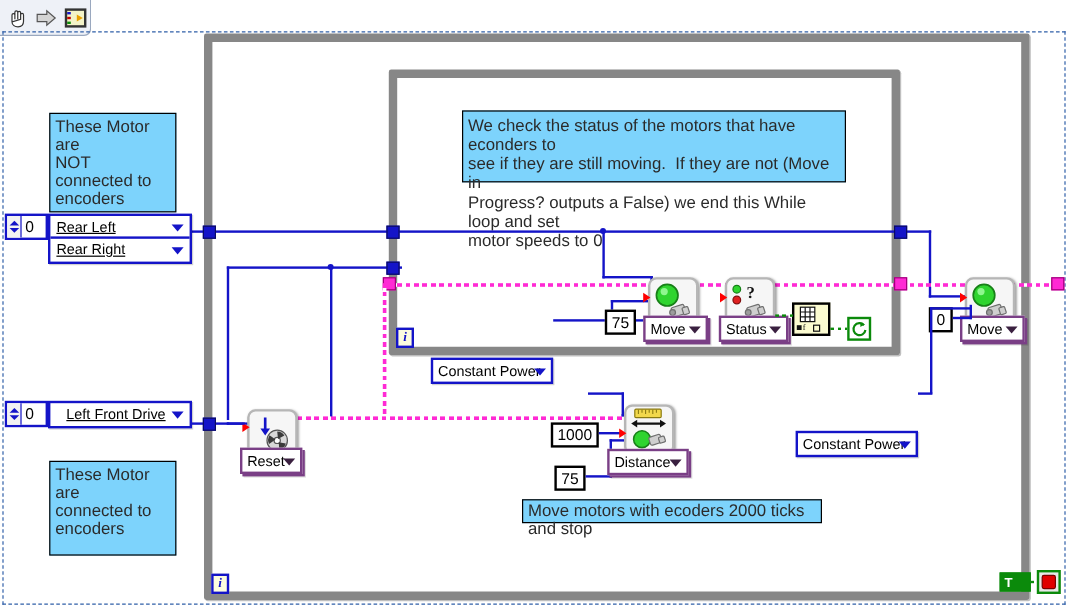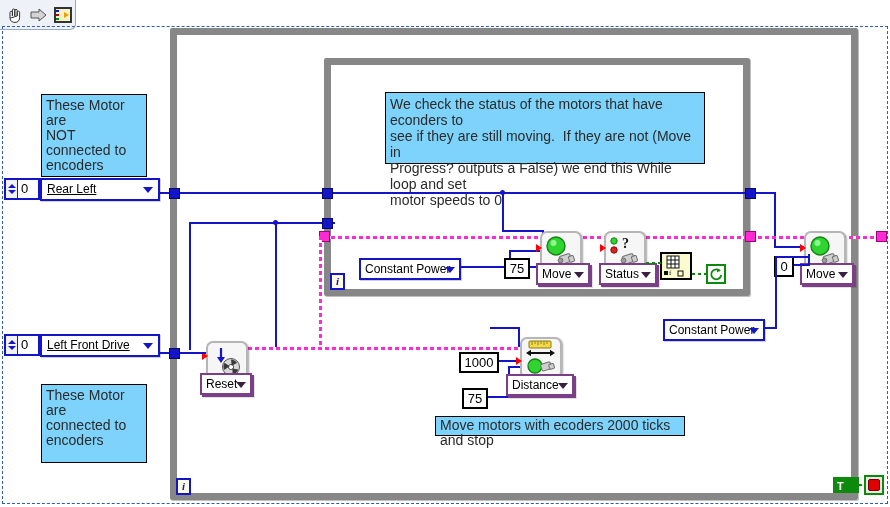--- a/index.html
+++ b/index.html
@@ -103,20 +103,21 @@
   .enum {
     position: absolute;
     background: #ffffff;
     border: 2px solid #1414c8;
     color: #000000;
     font-size: 12px;
     line-height: 16px;
     padding: 1px 18px 1px 4px;
     white-space: nowrap;
     box-shadow: 1px 1px 0 rgba(0,0,0,.18);
+    margin-top: 40px;
   }
   .enum .caret {
     position:absolute; right:4px; top:50%;
     width: 0; height: 0; margin-top:-2px;
     border-left: 5px solid transparent;
     border-right: 5px solid transparent;
     border-top: 6px solid #1414c8;
   }
   
   .enum-stack {
@@ -289,21 +290,21 @@
   <div class="loop" style="left:170px; top:28px; width:688px; height:472px;"></div>
   <div class="iter-term" style="left:176px; top:478px;">i</div>
 
   <div class="loop" style="left:324px; top:58px; width:426px; height:238px;"></div>
   <div class="iter-term" style="left:330px; top:273px;">i</div>
 
   <div class="comment" style="left:41px; top:94px; width:106px; height:83px;">These Motor are
 NOT connected to
 encoders</div>
 
-  <div class="comment" style="left:385px; top:92px; width:320px; height:72px; line-height:16px;">We check the status of the motors that have econders to
+  <div class="comment" style="left:385px; top:92px; width:320px; height:60px; line-height:16px;">We check the status of the motors that have econders to
 see if they are still moving.  If they are not (Move in
 Progress? outputs a False) we end this While loop and set
 motor speeds to 0</div>
 
   <div class="comment" style="left:41px; top:384px; width:106px; height:79px;">These Motor are
 connected to
 encoders</div>
 
 
   <div class="comment" style="left:435px; top:416px; width:250px; height:20px; padding-top:1px;">Move motors with ecoders 2000 ticks and stop</div>
@@ -340,31 +341,35 @@
         <i class="dn"></i>
     </span>
     <span class="val">0</span>
   </div>
 
   <div class="enum-stack" style="left:40px; top:178px; width:120px;">
     <div class="row">
       <span>Rear Left</span>
       <span class="caret"></span>
     </div>
+    <div class="row">
+      <span>Rear Right</span>
+      <span class="caret"></span>
+    </div>
   </div>
 
   <div class="numctl" style="left:4px; top:334px; width:36px;">
     <span class="spin">
       <i class="up"></i>
         <i class="dn"></i>
     </span>
     <span class="val">0</span>
   </div>
 
-  <div class="enum-stack" style="left:40px; top:334px; width:120px;">
+  <div class="enum-stack" style="left:40px; top:334px; width:120px;text-align:right;">
     <div class="row">
       <span>Left Front Drive</span>
       <span class="caret"></span>
     </div>
   </div>
 
   <div class="wire wire-h" style="left:160px; top:352px; width:62px;"></div>
   <div class="tunnel" style="left:169px; top:348px;"></div>
 
   <div class="enum" style="left:359px; top:258px; width:102px;">

